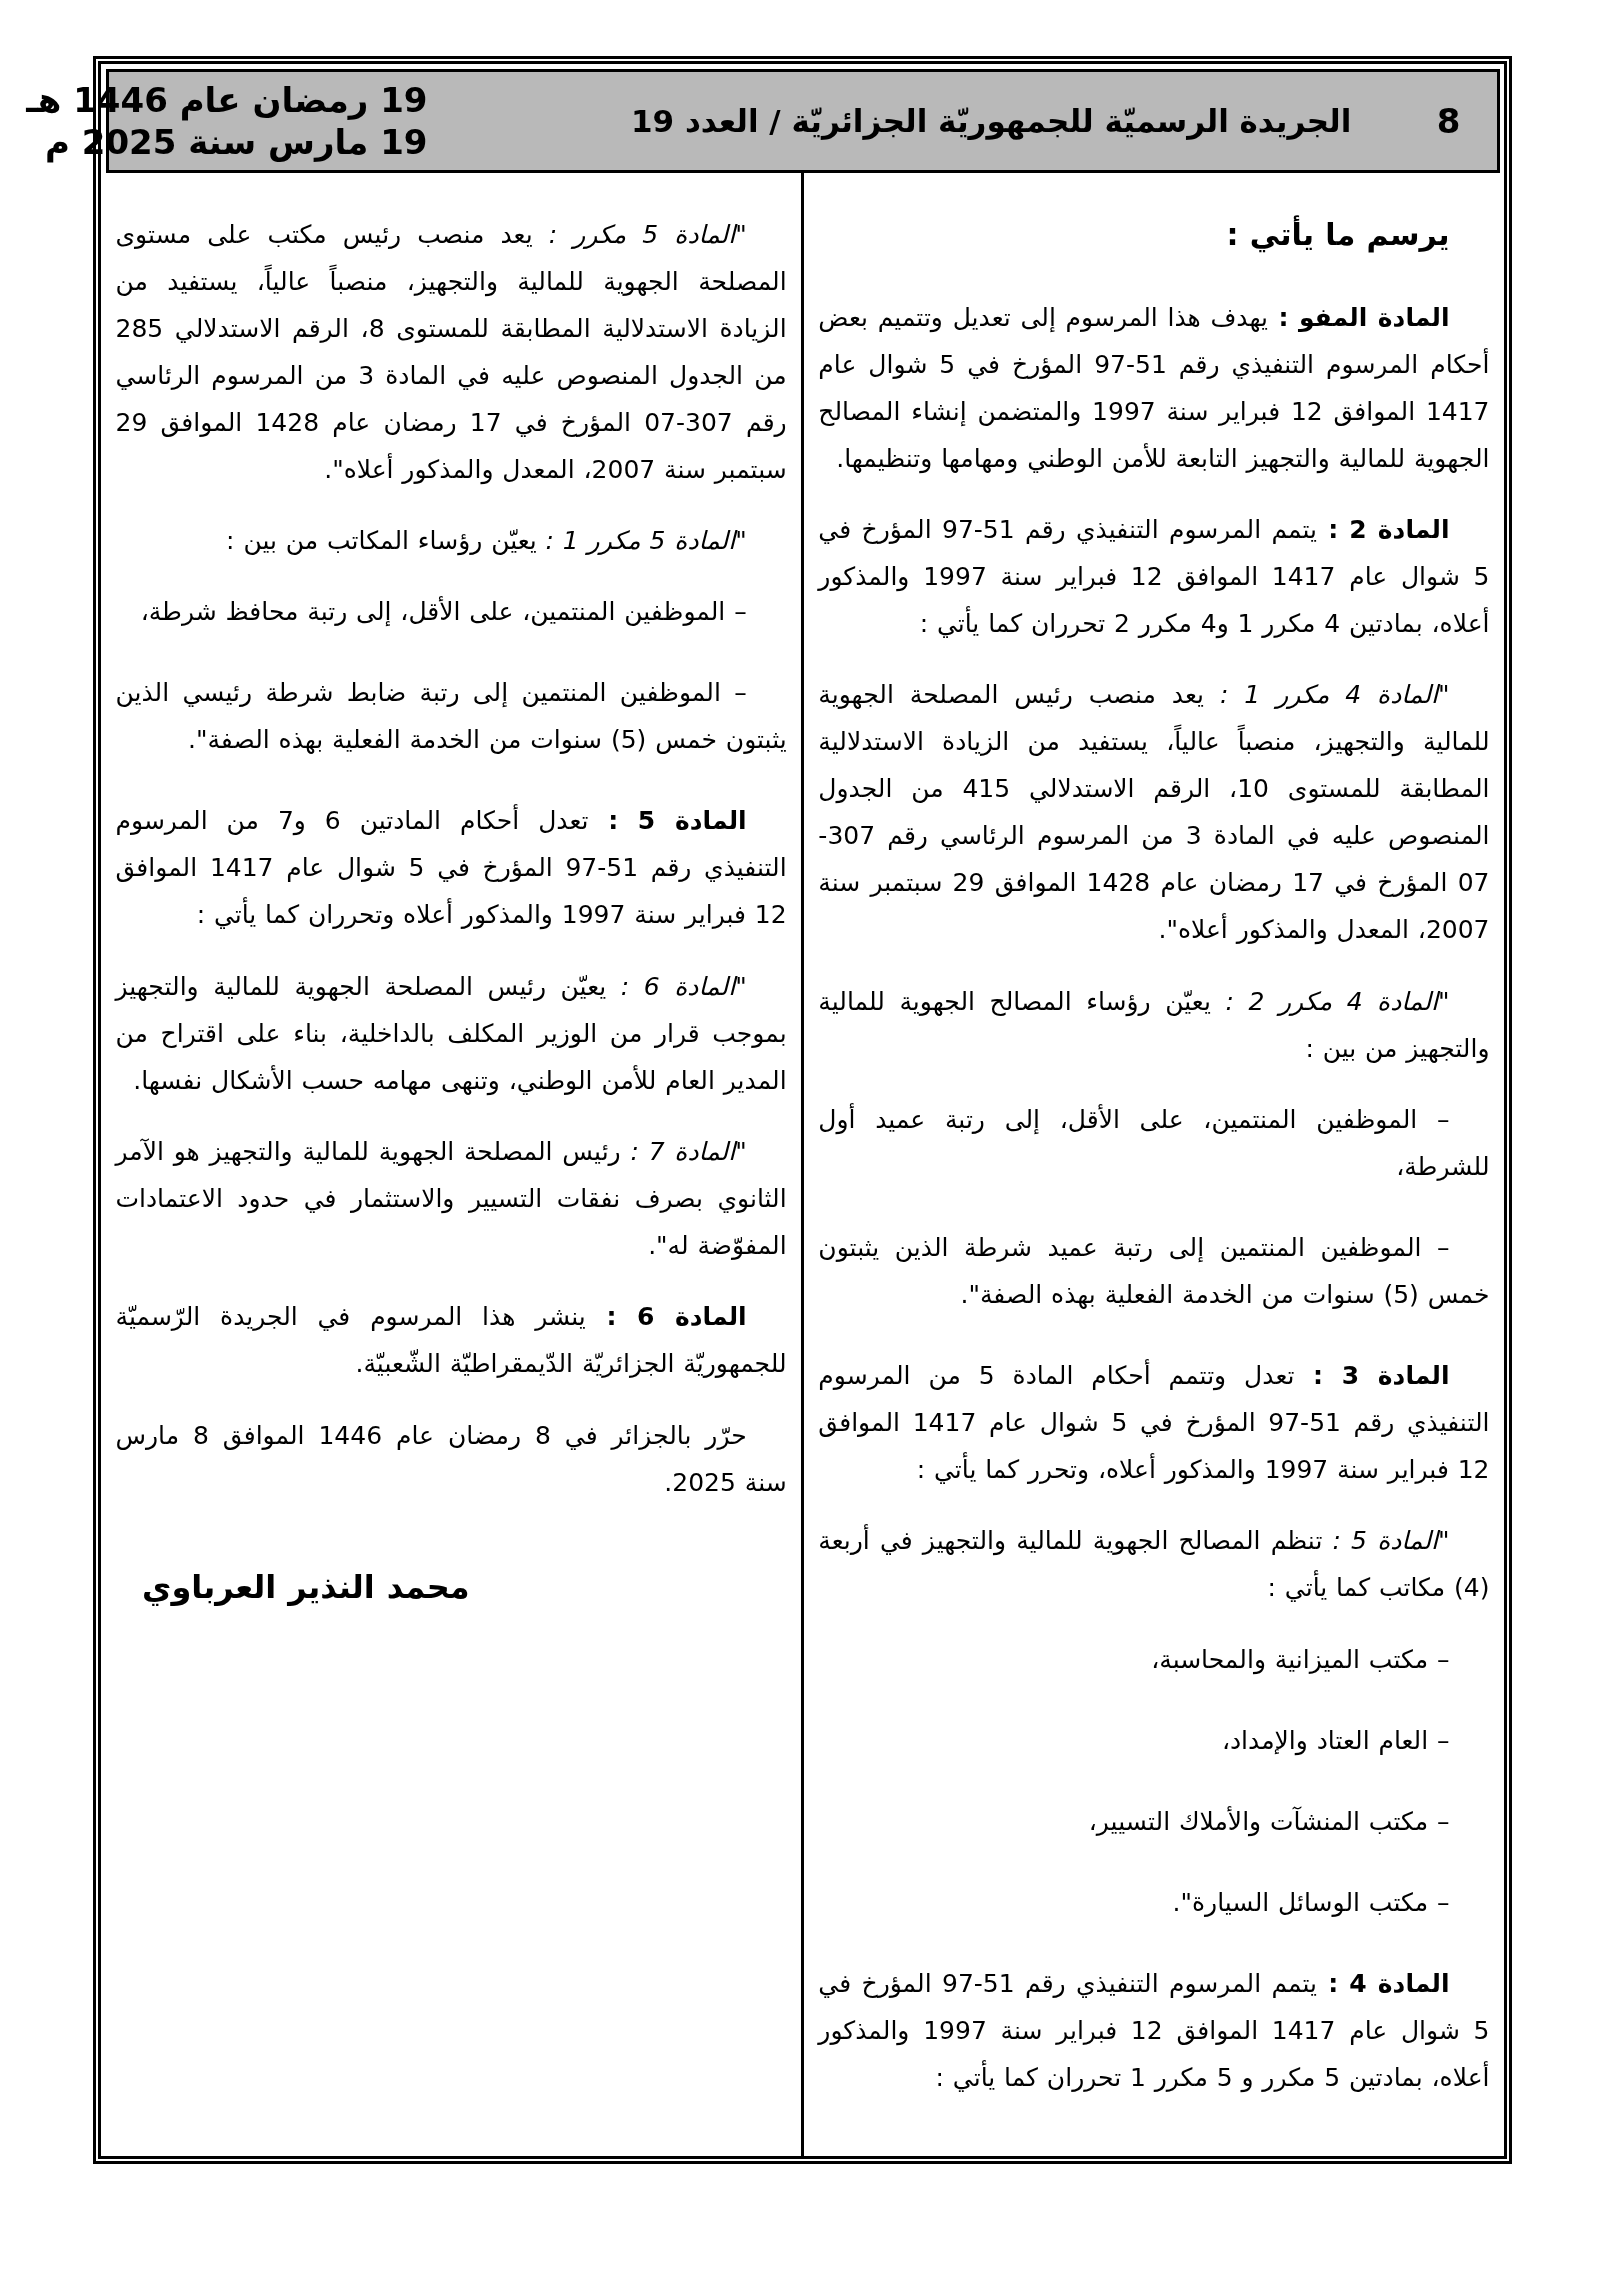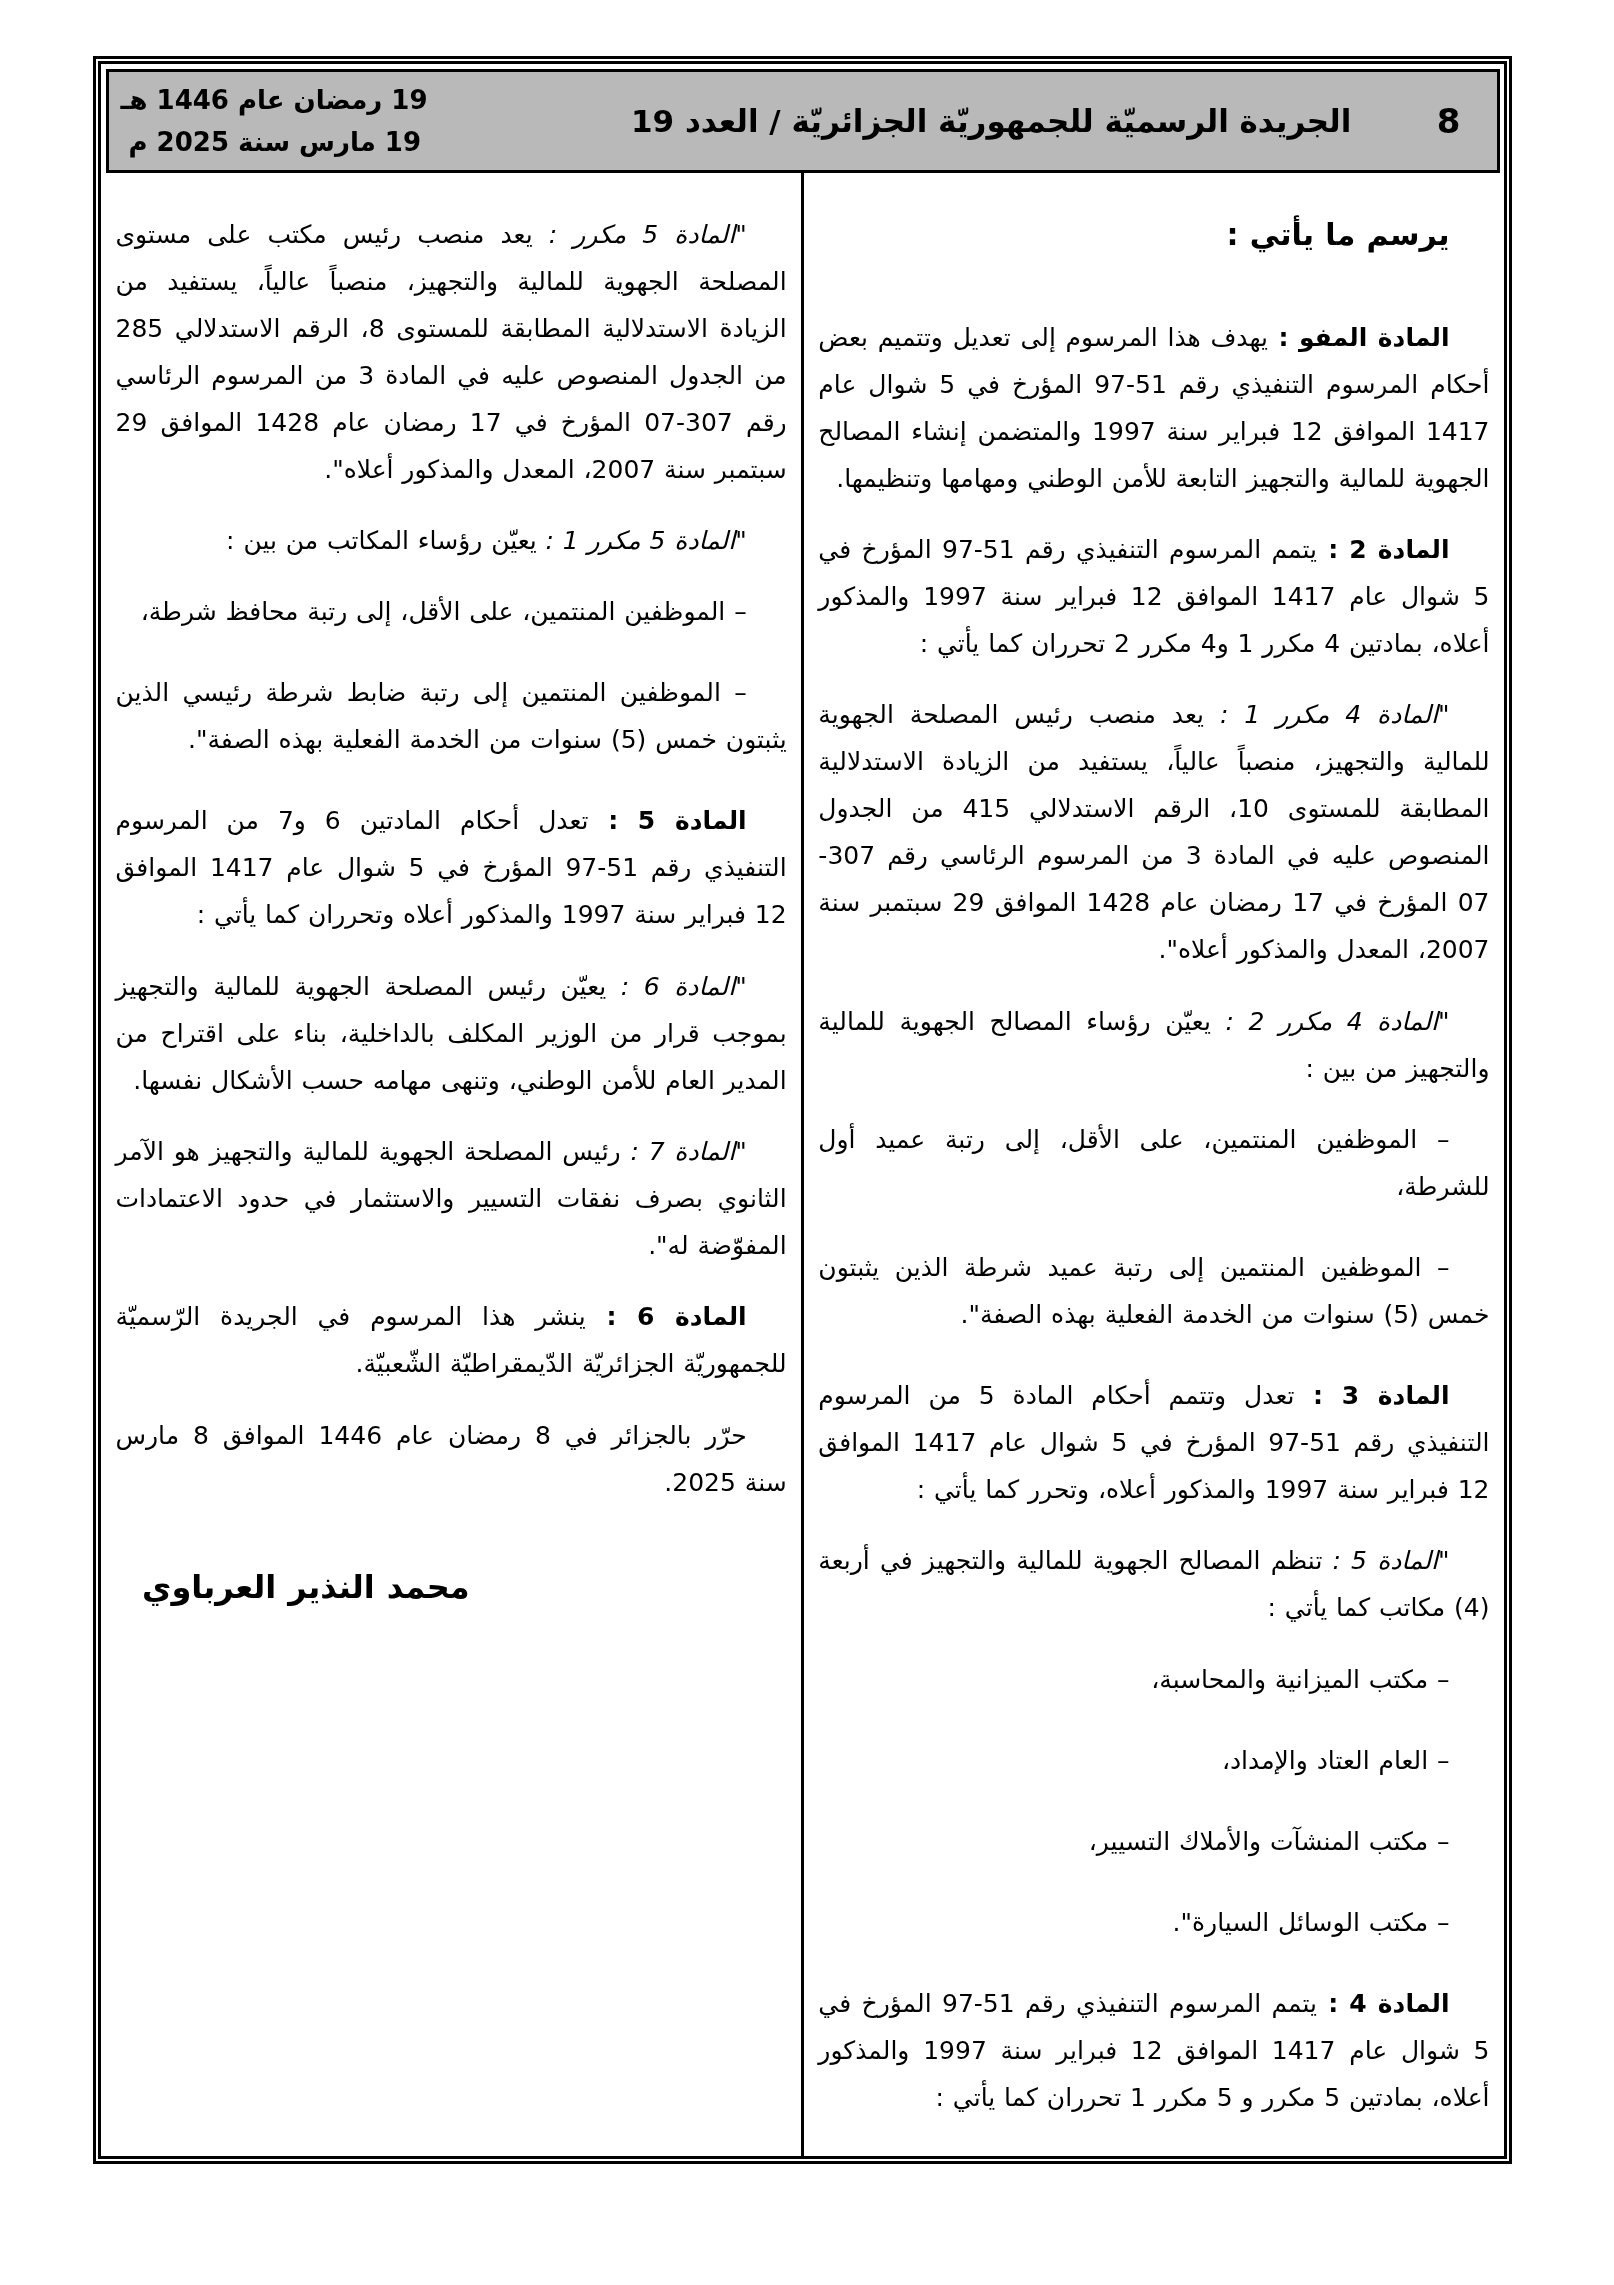--- a/index.html
+++ b/index.html
@@ -53,21 +53,21 @@
     flex: 1;
     text-align: right;
     font-weight: bold;
     font-size: 31px;
     letter-spacing: -0.5px;
   }
   .dates {
     width: 299px;
     text-align: left;
     font-weight: bold;
-    font-size: 26px;
+    font-size: 34px;
     line-height: 42px;
     white-space: nowrap;
   }
   .content {
     flex: 1 1 auto;
     display: flex;
     direction: rtl;
     overflow: hidden;
     margin-top: 0;
   }
@@ -86,21 +86,21 @@
     font-size: 25px;
     line-height: 47px;
     text-align: justify;
     text-indent: 40px;
     word-spacing: 0.9px;
   }
   .col p.item { margin-bottom: 34px; }
   .col p.enact {
     font-weight: bold;
     font-size: 30px;
-    margin-bottom: 56px;
+    margin-bottom: 36px;
     text-align: right;
   }
   .col p.signature {
     font-weight: bold;
     font-size: 32px;
     text-align: right;
     text-indent: 0;
     margin: 58px 317px 0 0;
   }
   .lead-bold { font-weight: bold; }

